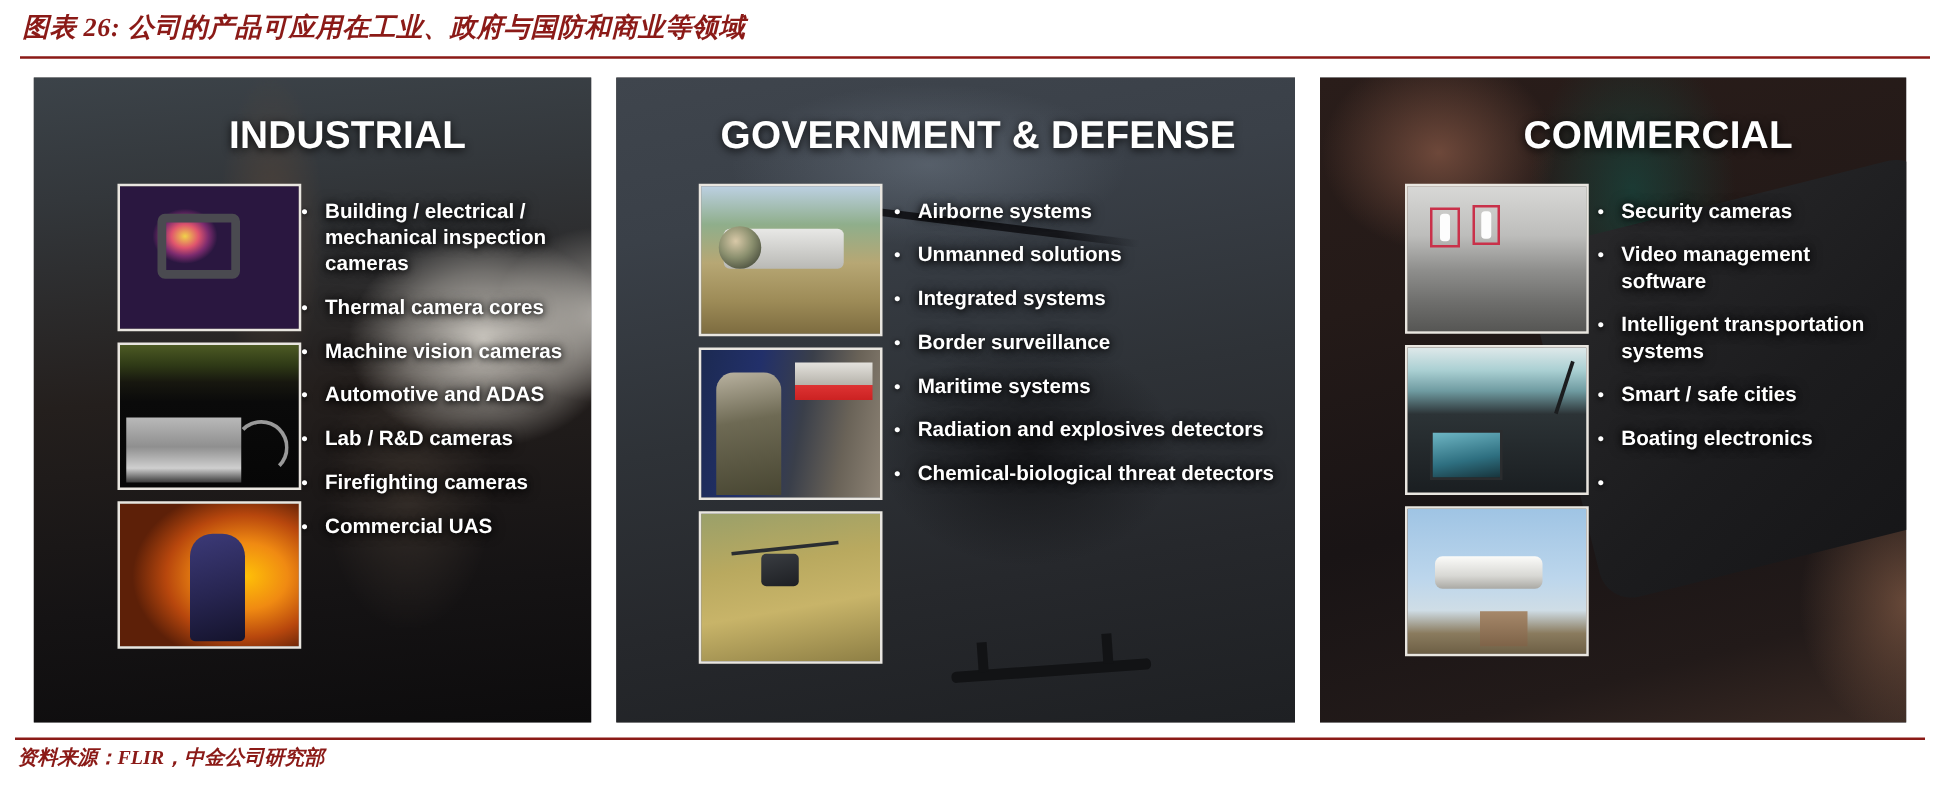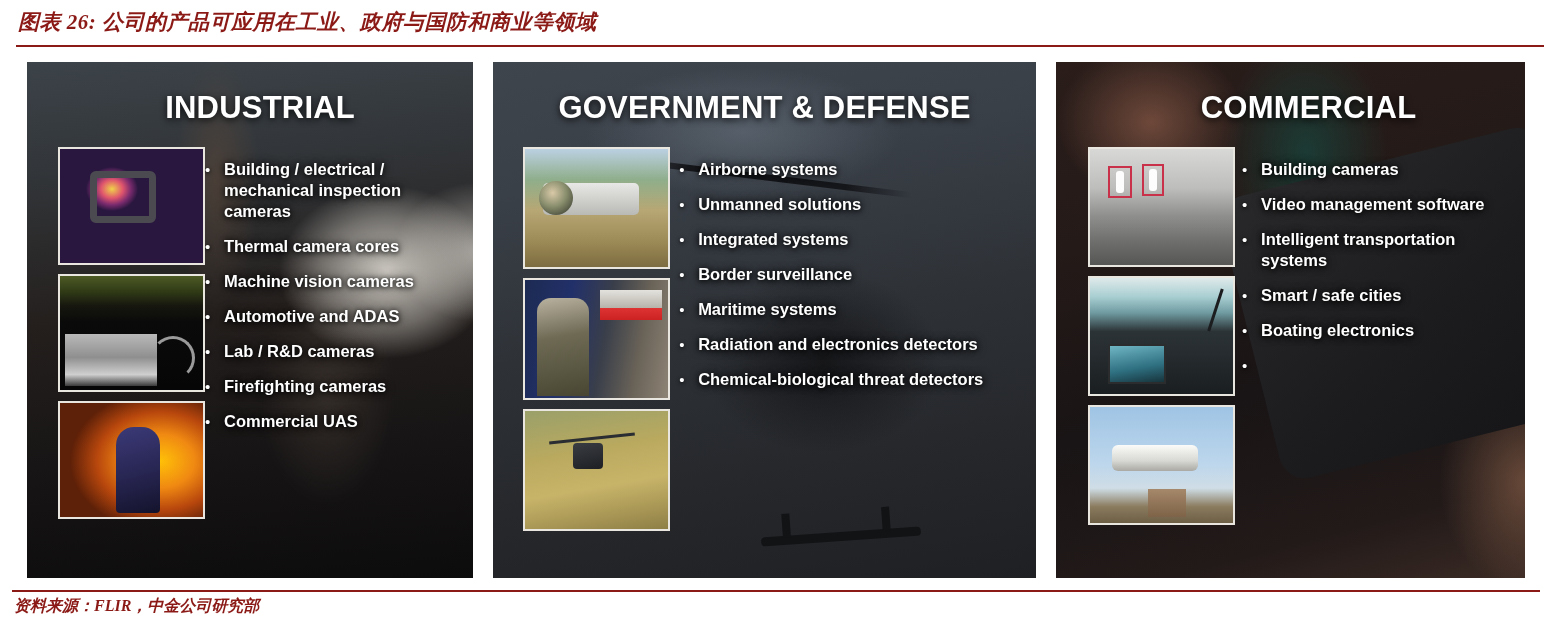--- a/index.html
+++ b/index.html
@@ -146,20 +146,21 @@
     width: 300px; height: 6px;
     background: linear-gradient(90deg, rgba(20,21,24,0) 0%, #15161a 25%, #15161a 78%, rgba(20,21,24,0) 100%);
     transform: rotate(7deg);
     z-index: 1;
   }
 
   .panel-inner {
     position: relative;
     z-index: 2;
     height: 100%;
+    margin-left: 36px;
   }
   .panel-title {
     position: absolute;
     top: 28px;
     left: 0;
     width: 100%;
     text-align: center;
     color: #ffffff;
     font-size: 31px;
     font-weight: bold;
@@ -476,21 +477,21 @@
           <div class="bullet">
             <span class="bullet-dot">•</span>
             <span class="bullet-text">Border surveillance</span>
           </div>
           <div class="bullet">
             <span class="bullet-dot">•</span>
             <span class="bullet-text">Maritime systems</span>
           </div>
           <div class="bullet">
             <span class="bullet-dot">•</span>
-            <span class="bullet-text">Radiation and electronics detectors</span>
+            <span class="bullet-text">Radiation and explosives detectors</span>
           </div>
           <div class="bullet">
             <span class="bullet-dot">•</span>
             <span class="bullet-text">Chemical-biological threat detectors</span>
           </div>
         </div>
       </div>
     </div>
   </div>
 
@@ -506,21 +507,21 @@
             <span class="box b2"></span>
             <span class="fig f1"></span>
             <span class="fig f2"></span>
           </div>
           <div class="thumb t-boat"></div>
           <div class="thumb t-seccam"></div>
         </div>
         <div class="bullets">
           <div class="bullet">
             <span class="bullet-dot">•</span>
-            <span class="bullet-text">Building cameras</span>
+            <span class="bullet-text">Security cameras</span>
           </div>
           <div class="bullet">
             <span class="bullet-dot">•</span>
             <span class="bullet-text">Video management software</span>
           </div>
           <div class="bullet">
             <span class="bullet-dot">•</span>
             <span class="bullet-text">Intelligent transportation systems</span>
           </div>
           <div class="bullet">

